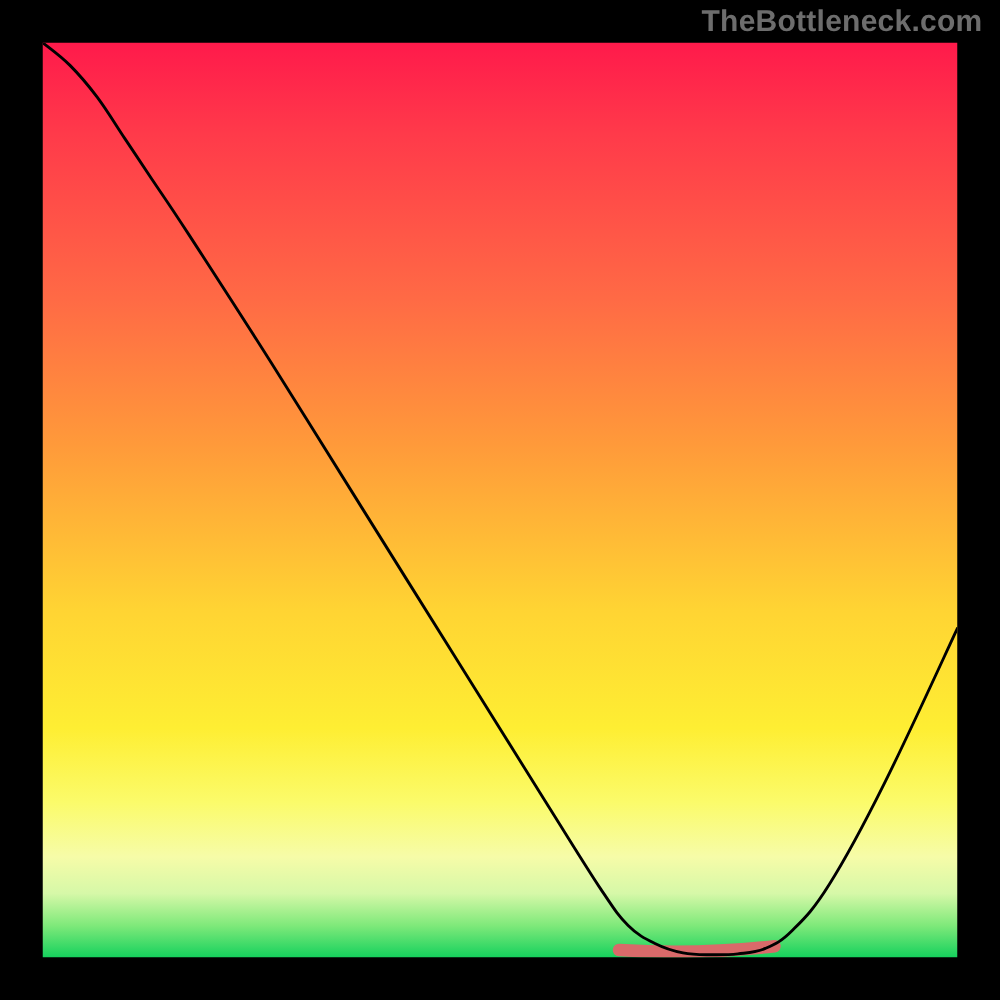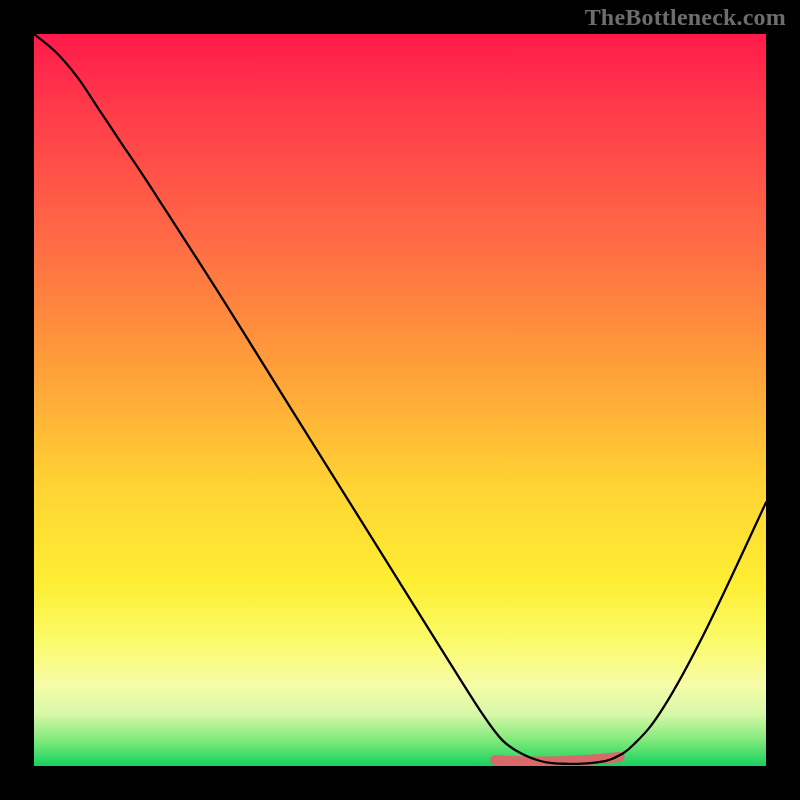--- a/index.html
+++ b/index.html
@@ -8,21 +8,21 @@
     position: relative;
     width: 800px;
     height: 800px;
     background: #000;
   }
   .watermark {
     position: absolute;
     top: 4px;
     right: 14px;
     color: #6d6d6d;
-    font-family: Liberation Serif, serif;
+    font-family: Liberation Sans, sans-serif;
     font-size: 24px;
     font-weight: 600;
     letter-spacing: 0.2px;
     z-index: 50;
   }
   .plot {
     position: absolute;
     left: 34px;
     top: 34px;
     width: 732px;

